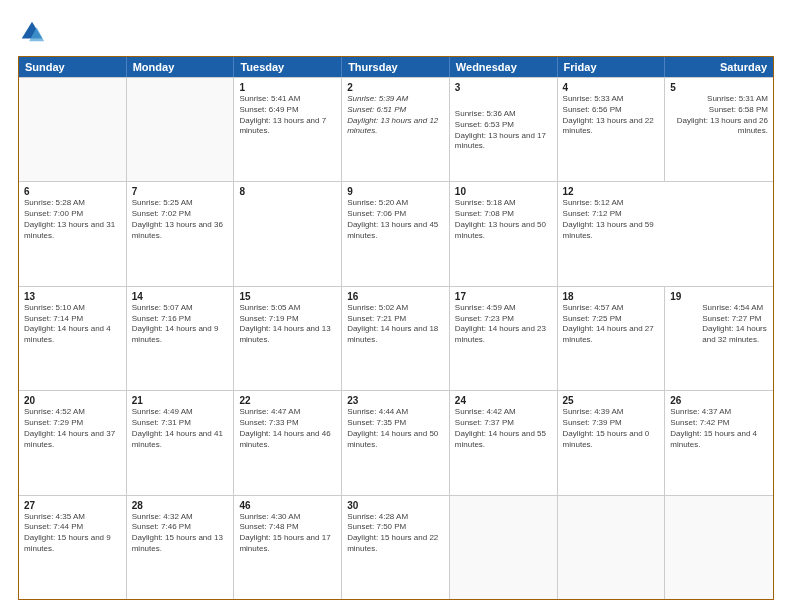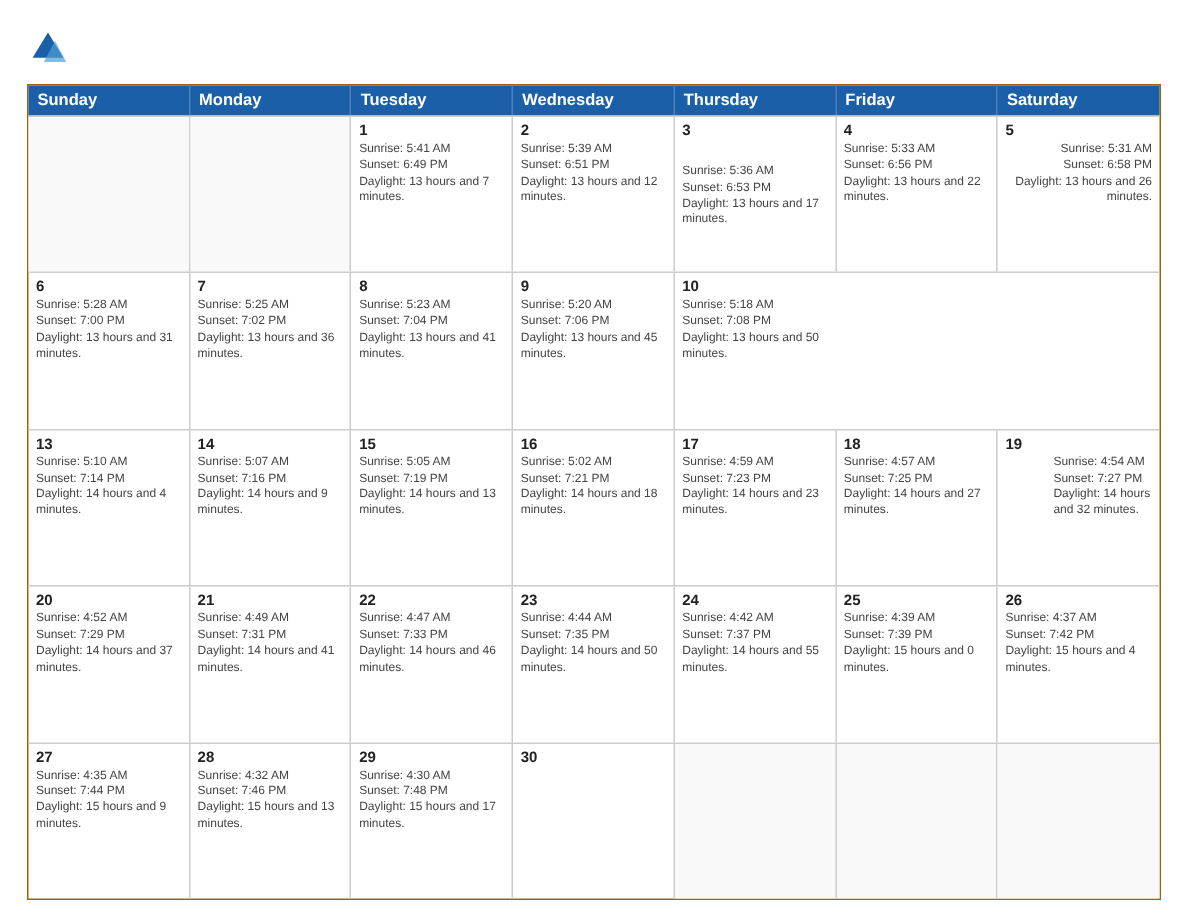--- a/index.html
+++ b/index.html
@@ -71,21 +71,21 @@
       background: #1a5fa8;
     }
     .cal-header-cell {
       color: #fff;
       font-size: 11px;
       font-weight: bold;
       padding: 4px 6px;
       text-align: left;
       border-right: 1px solid #4a7fc0;
     }
-    .cal-header-cell:last-child { border-right: none; }
+    .cal-header-cell:last-child { border-right: none; text-align: right; }
     .cal-body {
       flex: 1;
       display: flex;
       flex-direction: column;
     }
     .cal-row {
       display: grid;
       grid-template-columns: repeat(7, 1fr);
       flex: 1;
       border-top: 1px solid #ccc;
@@ -134,38 +134,38 @@
       <div class="title-month"></div>
       <div class="title-location"></div>
     </div>
   </div>
 
   <div class="calendar">
     <div class="cal-header">
     <div class="cal-header-cell">Sunday</div>
         <div class="cal-header-cell">Monday</div>
         <div class="cal-header-cell">Tuesday</div>
+        <div class="cal-header-cell">Thursday</div>
         <div class="cal-header-cell">Wednesday</div>
-        <div class="cal-header-cell">Thursday</div>
         <div class="cal-header-cell">Friday</div>
         <div class="cal-header-cell">Saturday</div>
       </div>
     <div class="cal-body">
     <div class="cal-row">
           <div class="cal-cell empty-cell"></div>
           <div class="cal-cell empty-cell"></div>
           <div class="cal-cell">
             <span class="cell-date">1</span>
             <div class="cell-info" style="white-space: pre-line;">Sunrise: 5:41 AM
 Sunset: 6:49 PM
 Daylight: 13 hours and 7 minutes.</div>
           </div>
           <div class="cal-cell">
             <span class="cell-date">2</span>
-            <div class="cell-info" style="white-space: pre-line;">Sunrise: 5:39 AM
+            <div class="cell-info" style="white-space: pre-line; font-style: italic;">Sunrise: 5:39 AM
 Sunset: 6:51 PM
 Daylight: 13 hours and 12 minutes.</div>
           </div>
           <div class="cal-cell">
             <span class="cell-date">3</span>
             <div class="cell-info" style="white-space: pre-line; margin-top: 16px;">Sunrise: 5:36 AM
 Sunset: 6:53 PM
 Daylight: 13 hours and 17 minutes.</div>
           </div>
           <div class="cal-cell">
@@ -189,36 +189,39 @@
 Daylight: 13 hours and 31 minutes.</div>
           </div>
           <div class="cal-cell">
             <span class="cell-date">7</span>
             <div class="cell-info" style="white-space: pre-line;">Sunrise: 5:25 AM
 Sunset: 7:02 PM
 Daylight: 13 hours and 36 minutes.</div>
           </div>
           <div class="cal-cell">
             <span class="cell-date">8</span>
-            <div class="cell-info" style="white-space: pre-line;">Sunrise: 5:23 AM
-Sunset: 7:04 PM
-Daylight: 13 hours and 41 minutes.</div>
           </div>
           <div class="cal-cell">
             <span class="cell-date">9</span>
             <div class="cell-info" style="white-space: pre-line;">Sunrise: 5:20 AM
 Sunset: 7:06 PM
 Daylight: 13 hours and 45 minutes.</div>
           </div>
           <div class="cal-cell">
             <span class="cell-date">10</span>
             <div class="cell-info" style="white-space: pre-line;">Sunrise: 5:18 AM
 Sunset: 7:08 PM
 Daylight: 13 hours and 50 minutes.</div>
           </div>
+          <div class="cal-cell">
+            <span class="cell-date">12</span>
+            <div class="cell-info" style="white-space: pre-line;">Sunrise: 5:12 AM
+Sunset: 7:12 PM
+Daylight: 13 hours and 59 minutes.</div>
+          </div>
         </div>
         <div class="cal-row">
           <div class="cal-cell">
             <span class="cell-date">13</span>
             <div class="cell-info" style="white-space: pre-line;">Sunrise: 5:10 AM
 Sunset: 7:14 PM
 Daylight: 14 hours and 4 minutes.</div>
           </div>
           <div class="cal-cell">
             <span class="cell-date">14</span>
@@ -308,27 +311,30 @@
 Sunset: 7:44 PM
 Daylight: 15 hours and 9 minutes.</div>
           </div>
           <div class="cal-cell">
             <span class="cell-date">28</span>
             <div class="cell-info" style="white-space: pre-line;">Sunrise: 4:32 AM
 Sunset: 7:46 PM
 Daylight: 15 hours and 13 minutes.</div>
           </div>
           <div class="cal-cell">
-            <span class="cell-date">29</span>
+            <span class="cell-date">46</span>
             <div class="cell-info" style="white-space: pre-line;">Sunrise: 4:30 AM
 Sunset: 7:48 PM
 Daylight: 15 hours and 17 minutes.</div>
           </div>
           <div class="cal-cell">
             <span class="cell-date">30</span>
+            <div class="cell-info" style="white-space: pre-line;">Sunrise: 4:28 AM
+Sunset: 7:50 PM
+Daylight: 15 hours and 22 minutes.</div>
           </div>
           <div class="cal-cell empty-cell"></div>
           <div class="cal-cell empty-cell"></div>
           <div class="cal-cell empty-cell"></div>
         </div>
       </div>
   </div>
 </div>
 
 </body></html>

